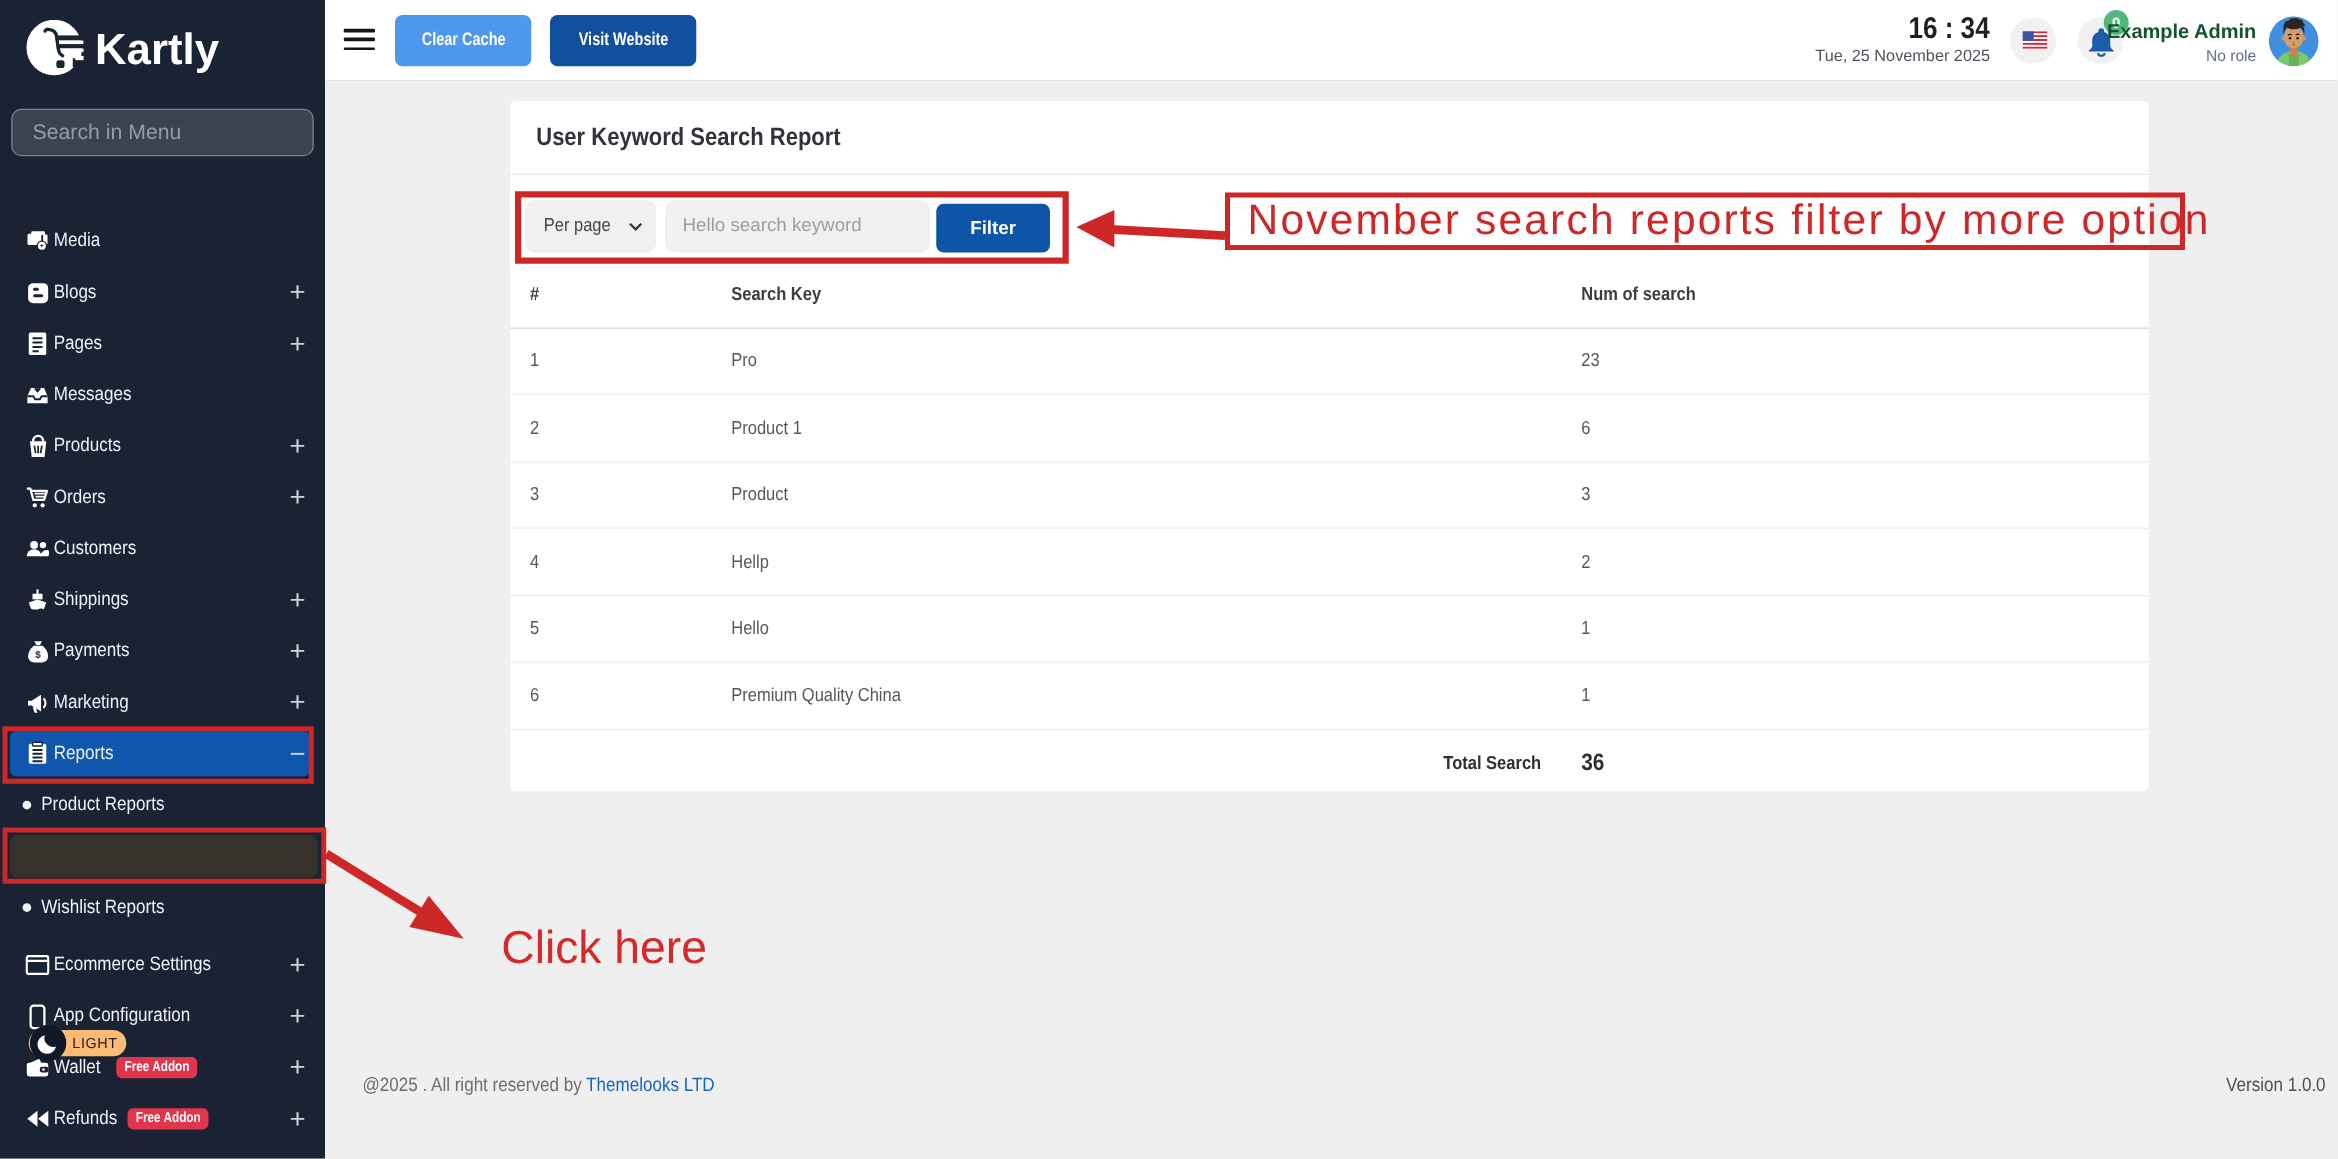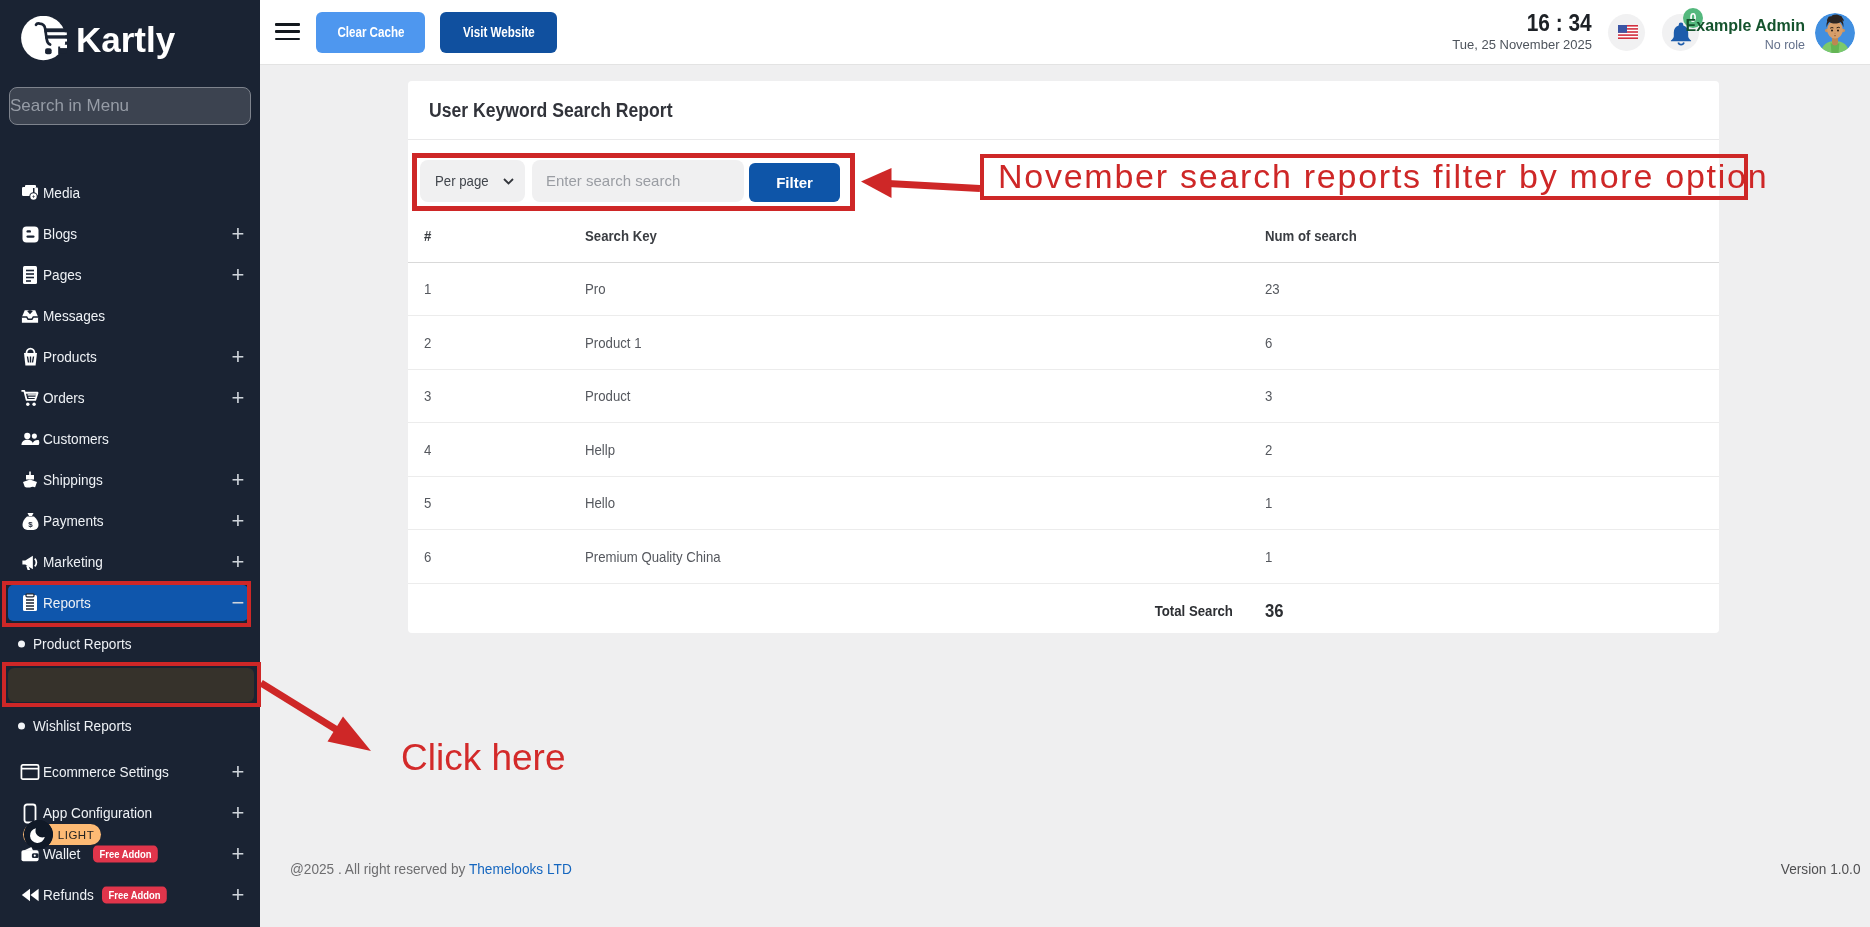--- a/index.html
+++ b/index.html
@@ -5,21 +5,21 @@
 * { margin:0; padding:0; box-sizing:border-box; }
 html,body { width:1870px; height:927px; overflow:hidden; }
 body { font-family:"Liberation Sans", sans-serif; background:#efeff0; position:relative; }
 #app { position:absolute; left:0; top:0; width:1870px; height:927px; }
 .abs { position:absolute; }
 
 
 #sidebar { position:absolute; left:0; top:0; width:260px; height:927px; background:#1a2333; }
 #logo-circle { position:absolute; left:21px; top:16px; width:46px; height:46px; }
 #logo-text { position:absolute; left:76px; top:16px; height:46px; line-height:48px; font-size:35px; font-weight:bold; color:#fff; }
-#menusearch { position:absolute; left:9px; top:87px; width:242px; height:38px; background:#3c4350; border:1px solid #7e838d; border-radius:8px; color:#969ca6; font-size:17px; line-height:36px; padding-left:0; }
+#menusearch { position:absolute; left:9px; top:87px; width:242px; height:38px; background:#3c4350; border:1px solid #7e838d; border-radius:8px; color:#969ca6; font-size:17px; line-height:36px; padding-left:16px; }
 .mi { position:absolute; left:0; width:260px; height:40px; }
 .mi .ic { position:absolute; left:20px; top:50%; transform:translateY(-50%); width:20px; height:20px; display:flex; align-items:center; justify-content:center; }
 .mi .lb { position:absolute; left:43px; top:50%; transform:translateY(-50%) scaleX(0.88); transform-origin:0 50%; font-size:15.5px; color:#eef1f5; white-space:nowrap; }
 .mi .pm { position:absolute; left:228px; top:50%; transform:translateY(-50%); font-size:22px; font-weight:300; color:#cfd4db; width:20px; text-align:center; }
 .sub { position:absolute; left:0; width:260px; height:40px; }
 .sub .dot { position:absolute; left:18px; top:50%; transform:translateY(-50%); width:7px; height:7px; border-radius:50%; background:#f2f4f7; }
 .sub .lb { position:absolute; left:33px; top:50%; transform:translateY(-50%) scaleX(0.88); transform-origin:0 50%; font-size:15.5px; color:#eef1f5; white-space:nowrap; }
 .sx { display:inline-block; transform:scaleX(0.88); transform-origin:0 50%; white-space:nowrap; }
 .sxr { display:inline-block; transform:scaleX(0.88); transform-origin:100% 50%; white-space:nowrap; }
 .sxc { display:inline-block; transform:scaleX(0.8); transform-origin:50% 50%; white-space:nowrap; }
@@ -342,21 +342,21 @@
     </svg>
   </div>
 
   <div id="content">
     <div id="card">
       <div id="card-title"><span class="sx">User Keyword Search Report</span></div>
       <div id="card-hdr-line"></div>
       <div id="sel-perpage"><span class="sx">Per page</span><svg class="chev" width="11" height="7" viewBox="0 0 11 7" style="position:absolute;right:11px;top:18px">
             <path d="M1 1 l4.5 4.5 L10 1" stroke="#33363c" stroke-width="1.8" fill="none"></path>
           </svg></div>
-      <div id="inp-search">Enter search search</div>
+      <div id="inp-search">Hello search keyword</div>
       <div id="btn-filter">Filter</div>
       <table class="rep">
         <tbody>
             <tr>
               <th class="c1"><span class="sx">#</span></th>
               <th class="c2"><span class="sx">Search Key</span></th>
               <th class="c3"><span class="sx">Num of search</span></th>
             </tr>
         <tr>
               <td class="c1"><span class="sx">1</span></td>

